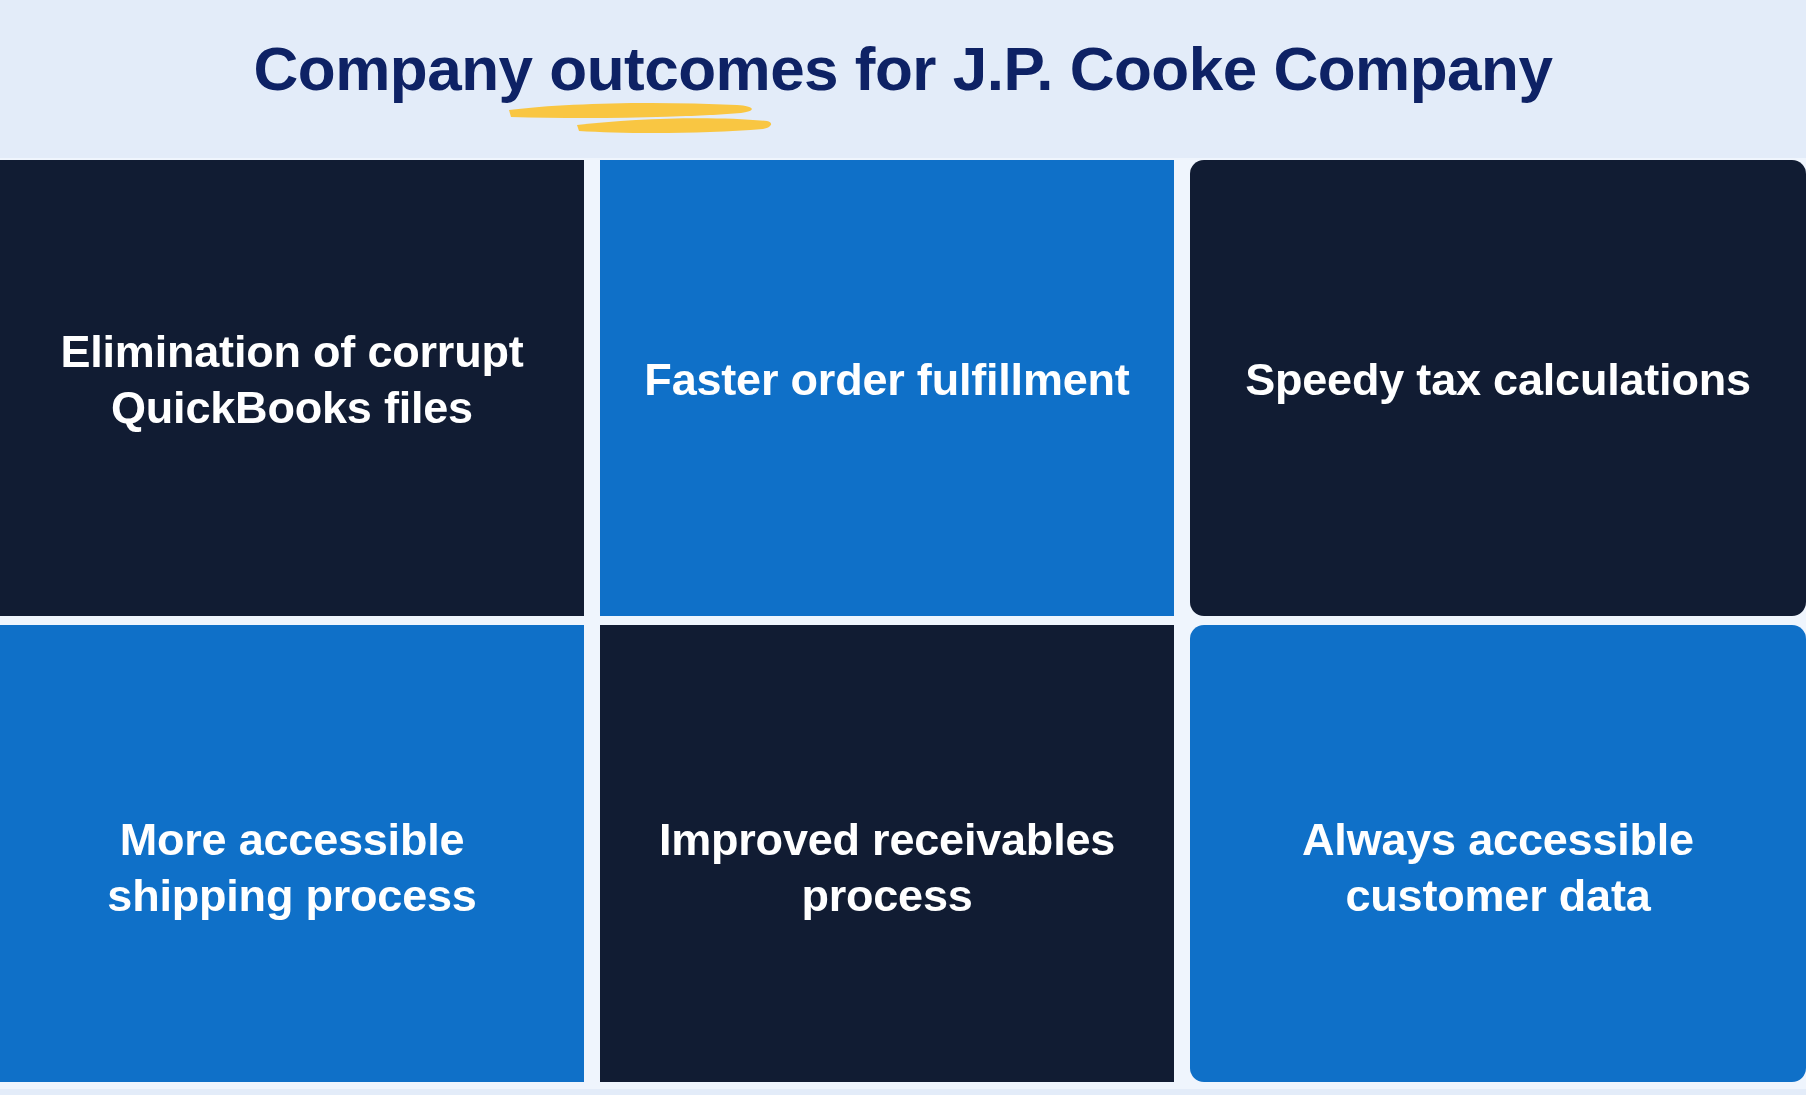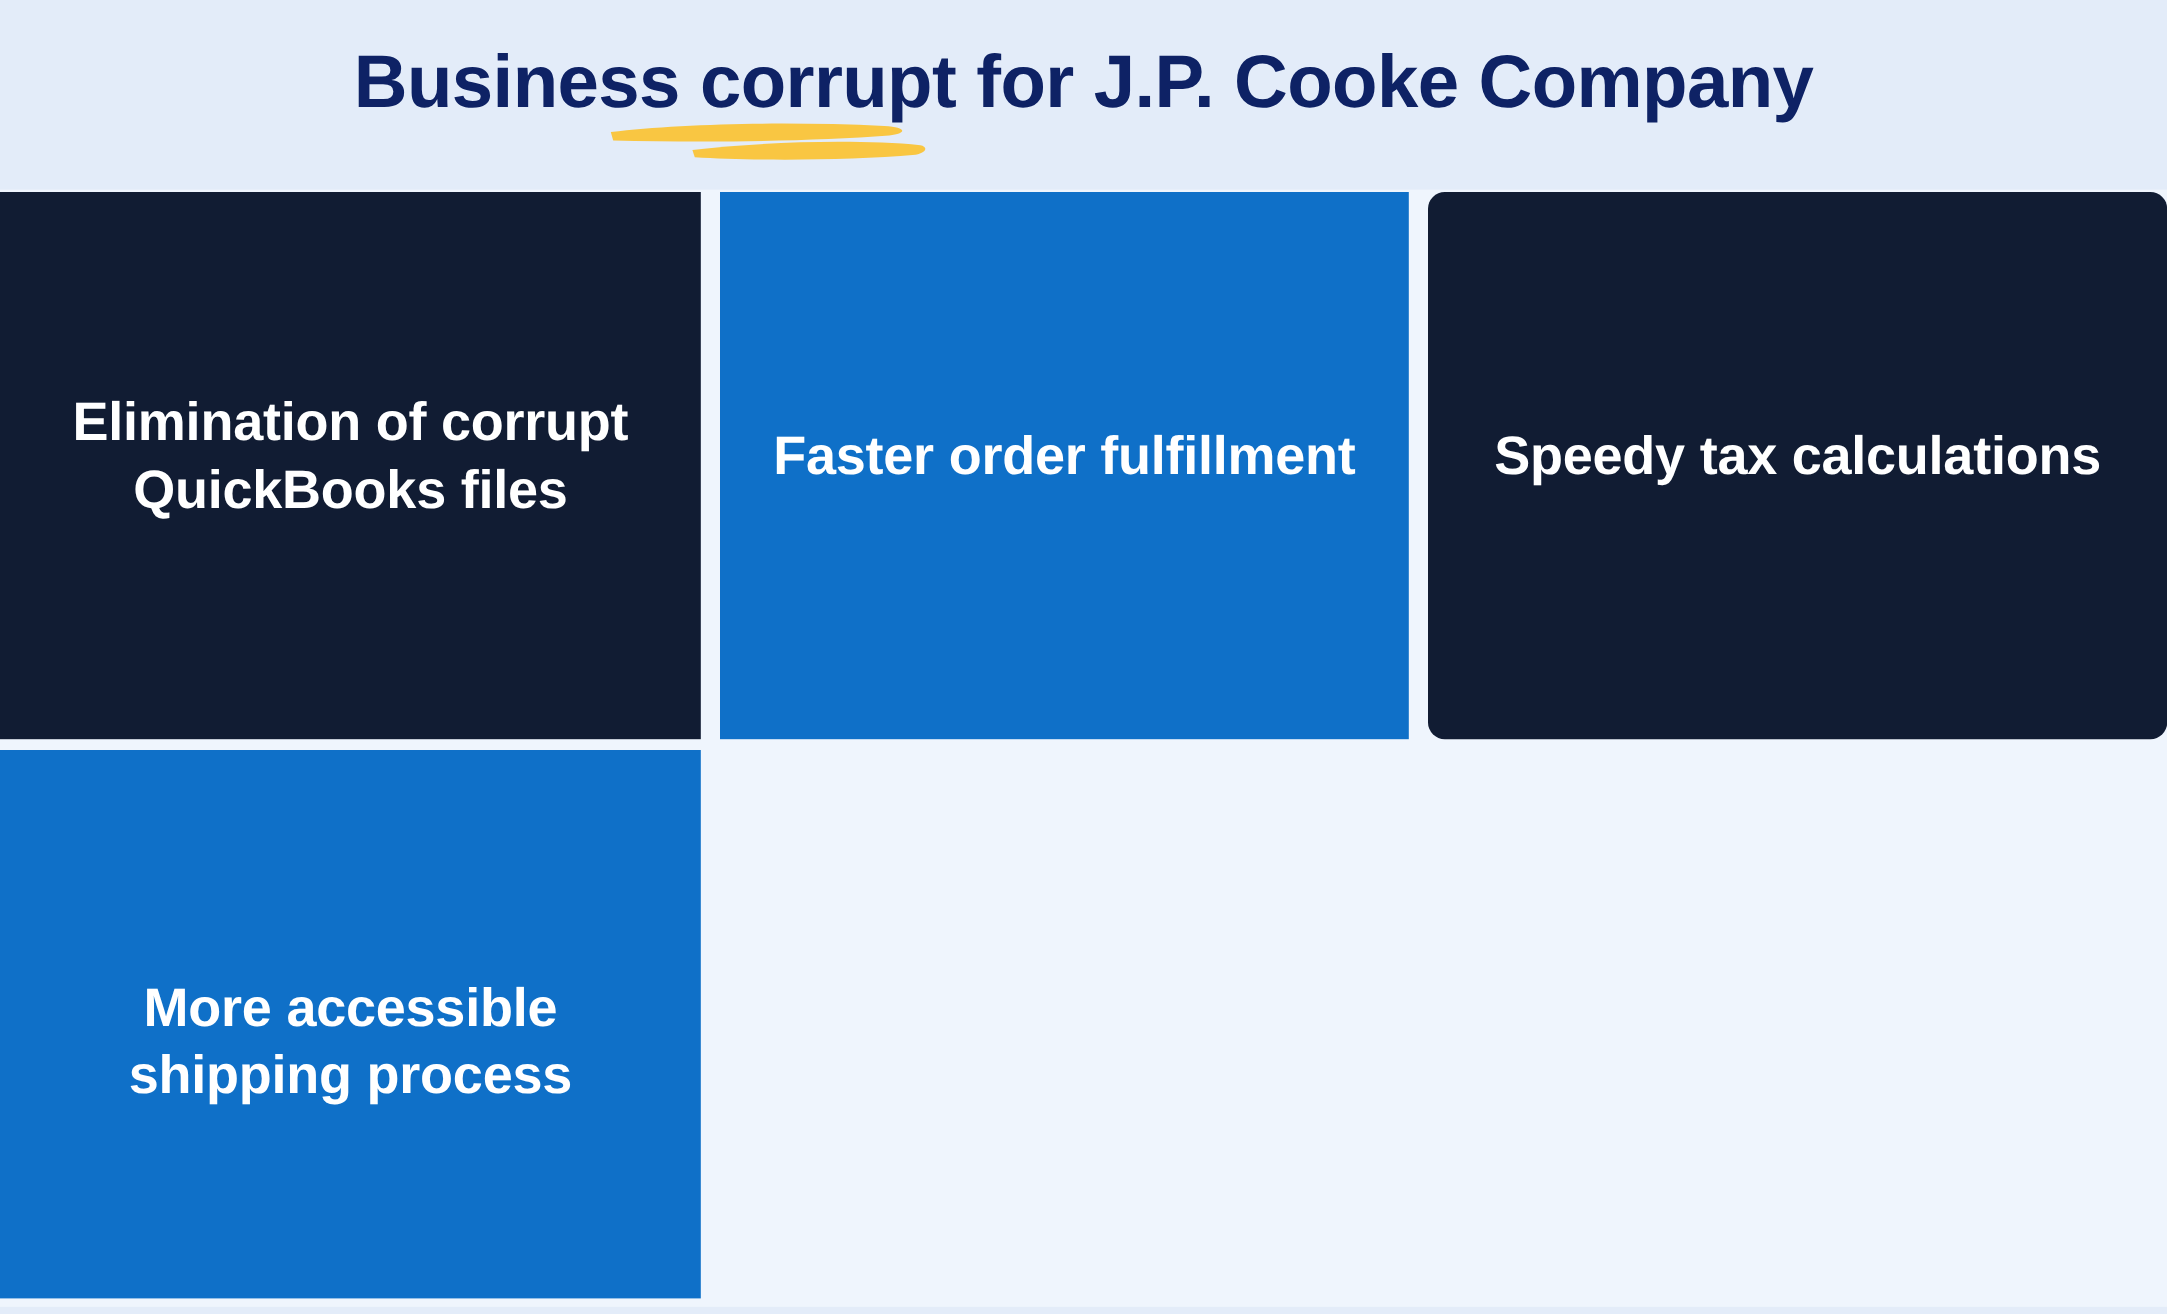--- a/index.html
+++ b/index.html
@@ -116,21 +116,21 @@
   
   .r1 .outcome-label { transform: translateY(-8px); }
   .r2 .outcome-label { transform: translateY(14px); }
 </style>
 </head>
 <body>
 
 <div id="slide">
 
   <div id="title-block">
-    <div id="page-title">Business corrupt for J.P. Cooke Company</div>
+    <div id="page-title">Company outcomes for J.P. Cooke Company</div>
 
     <svg id="title-underline" viewBox="0 0 340 40" xmlns="http://www.w3.org/2000/svg">
       <path d="M4 14 C 60 7, 150 5, 232 9 C 250 10, 252 15, 236 17 C 170 22, 80 23, 6 21 Z" fill="#f9c642"></path>
       <path d="M72 29 C 130 22, 210 20, 262 25 C 268 26, 268 31, 258 33 C 200 38, 120 38, 74 35 Z" fill="#f9c642"></path>
     </svg>
   </div>
 
   <div id="outcomes-grid">
 
     <div class="outcome-cell cell-dark r1 c1">
@@ -150,16 +150,26 @@
         <div class="outcome-label">Speedy tax calculations</div>
       </div>
     </div>
 
     <div class="outcome-cell cell-blue r2 c1">
       <div class="cell-inner">
         <div class="outcome-label">More accessible shipping process</div>
       </div>
     </div>
 
+    <div class="outcome-cell cell-dark r2 c2">
+      <div class="cell-inner">
+        <div class="outcome-label">Improved receivables process</div>
+      </div>
+    </div>
 
+    <div class="outcome-cell cell-blue r2 c3">
+      <div class="cell-inner">
+        <div class="outcome-label">Always accessible customer data</div>
+      </div>
+    </div>
 
   </div>
 </div>
 
 </body></html>

